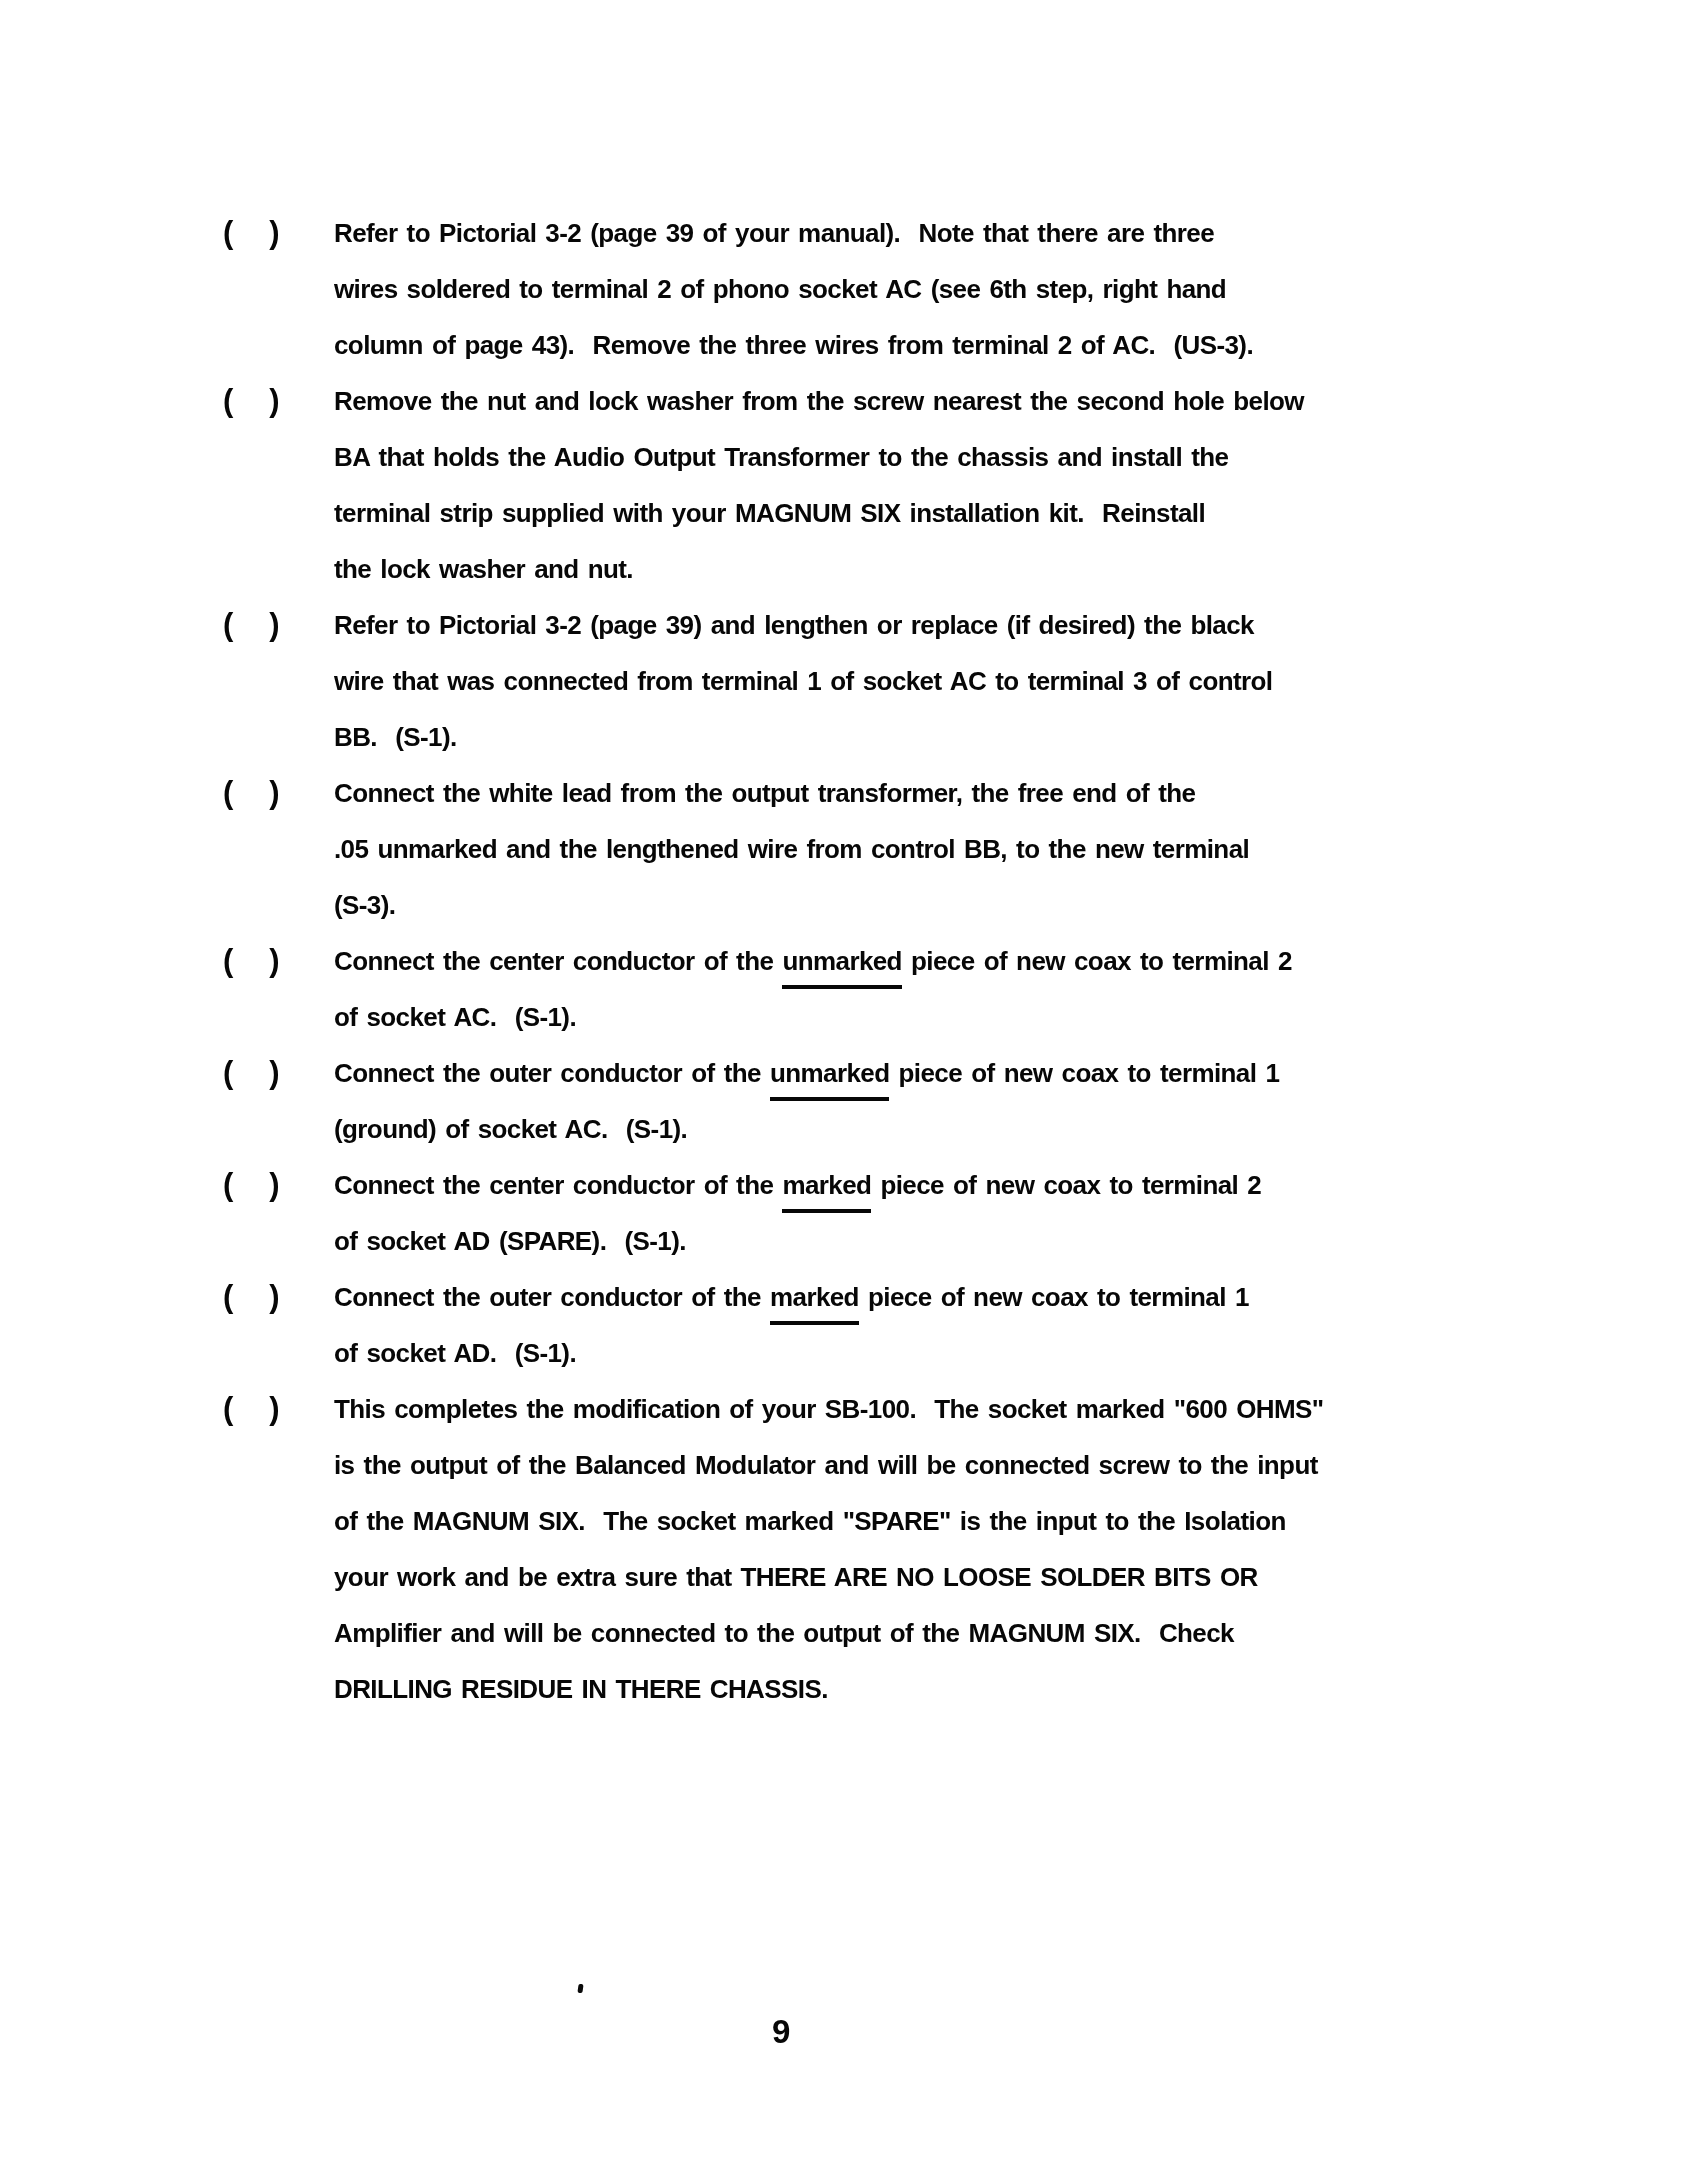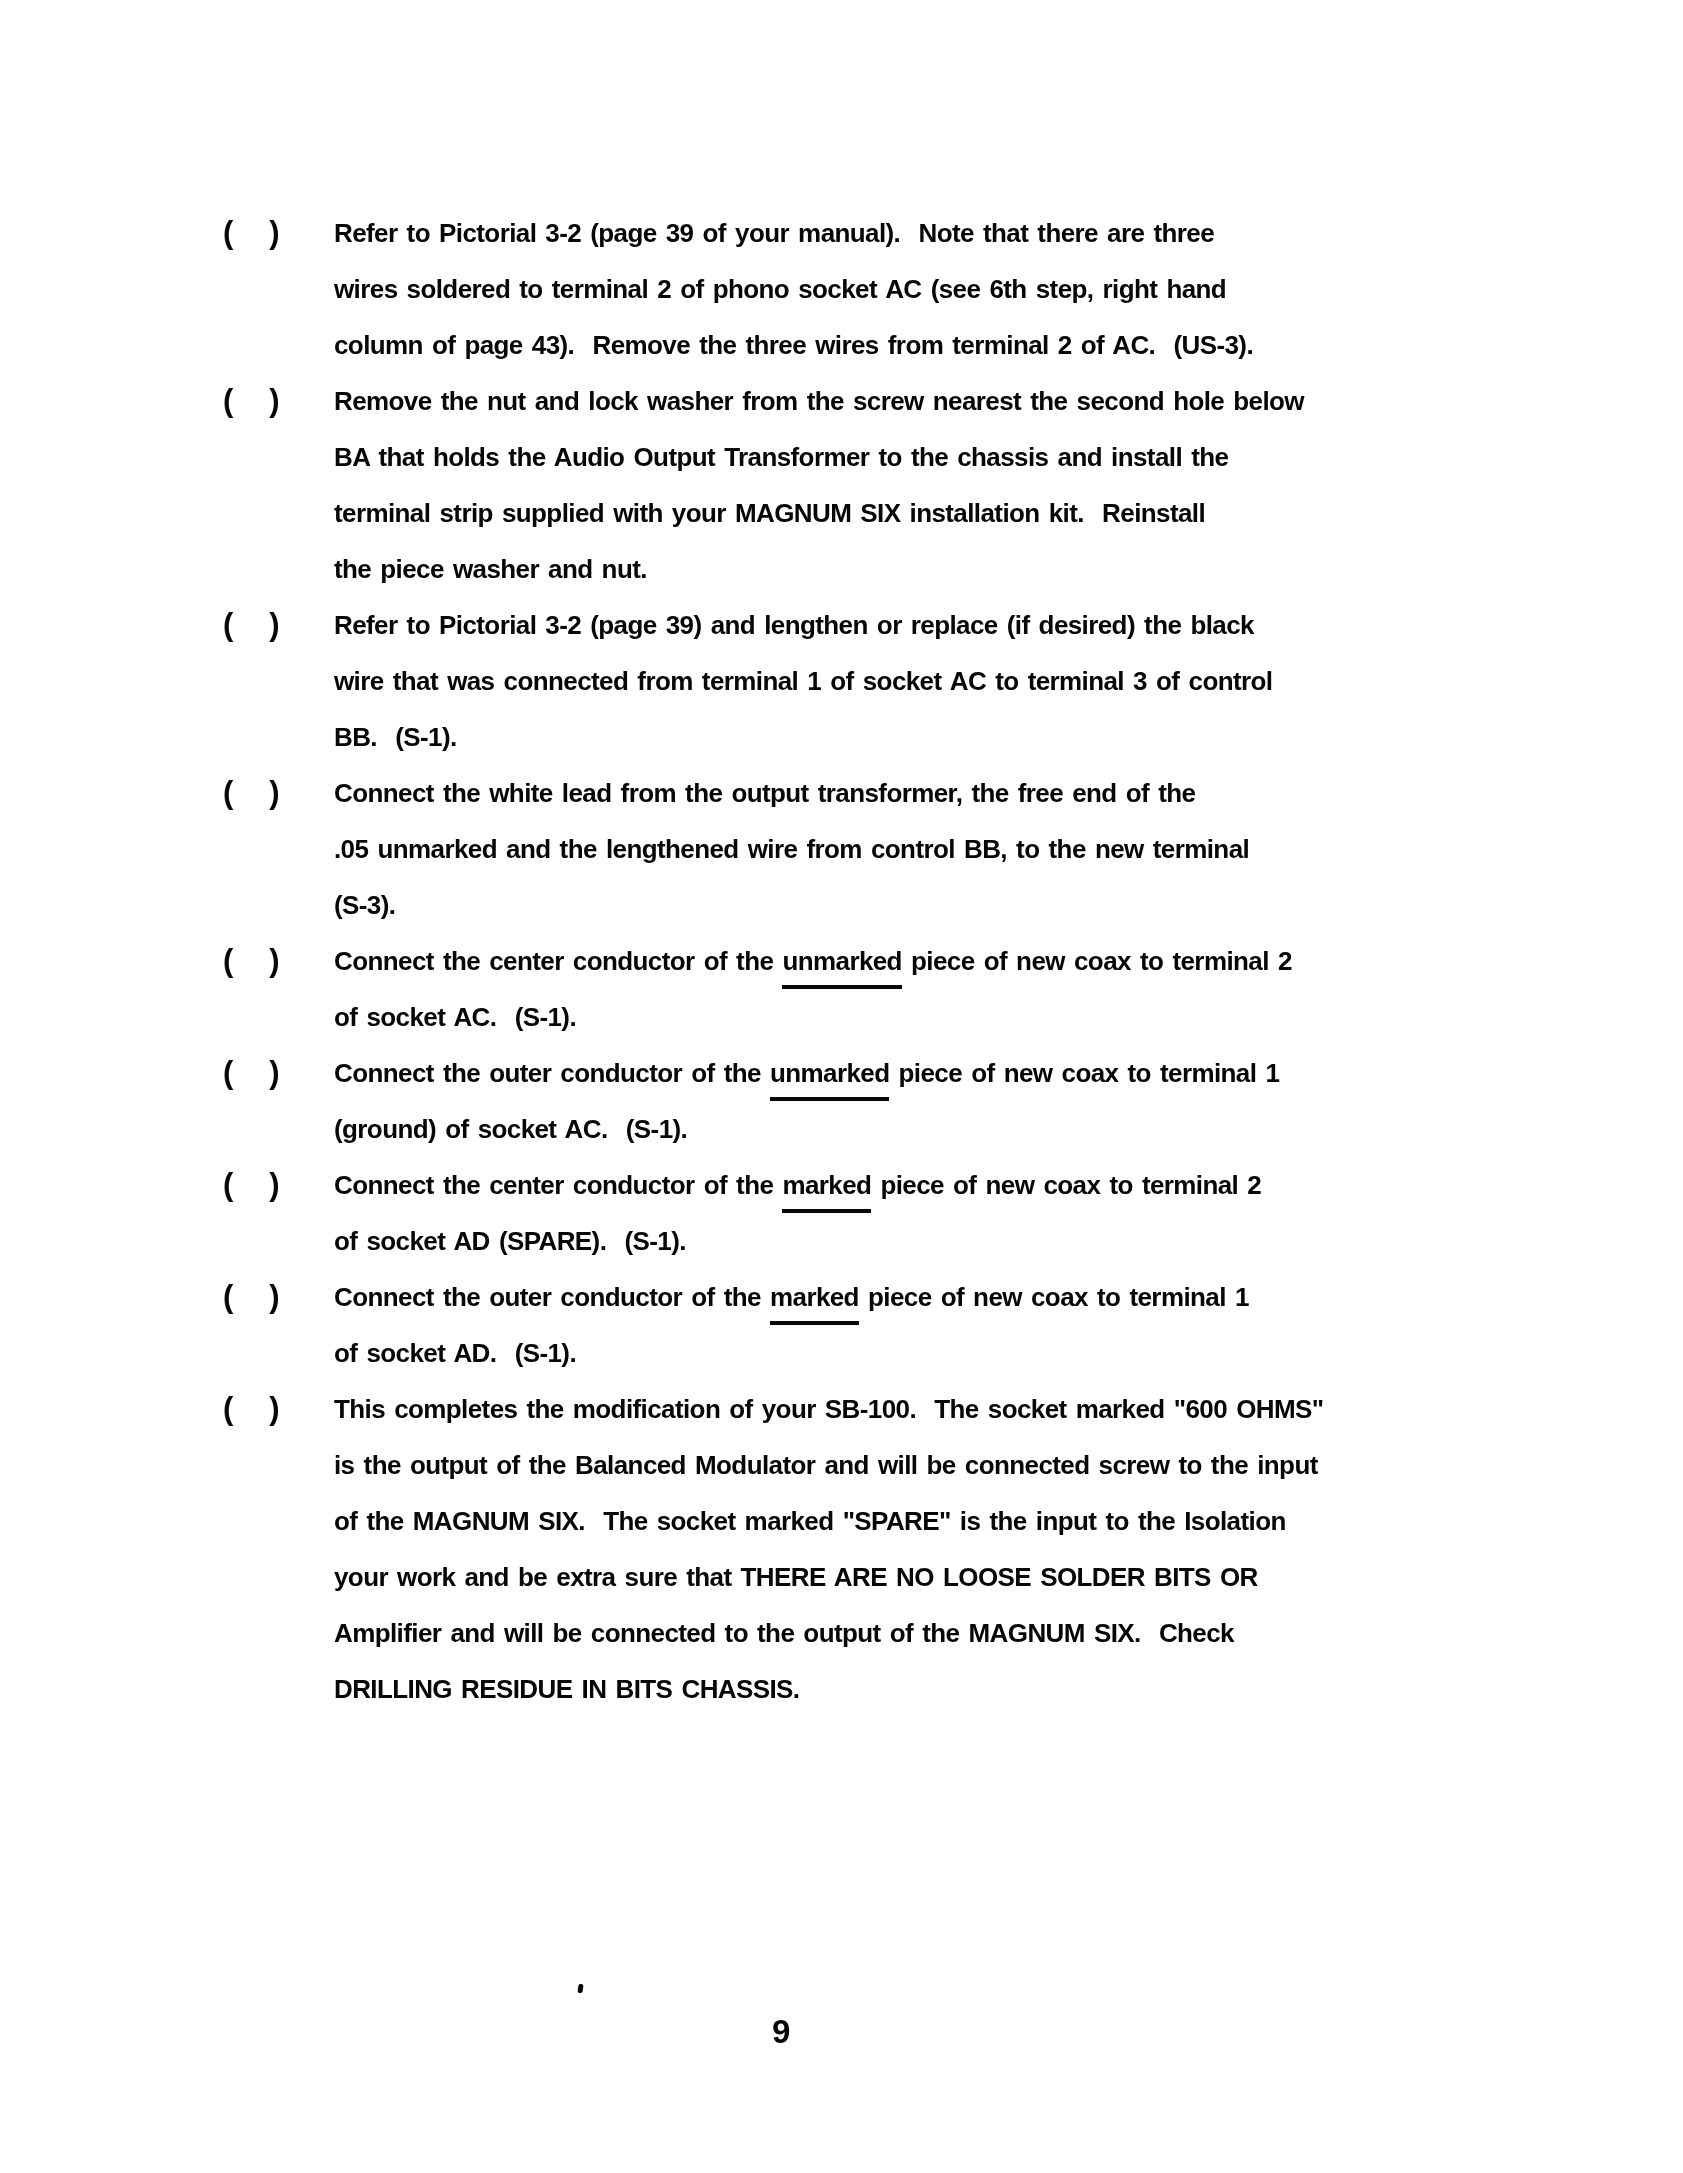--- a/index.html
+++ b/index.html
@@ -91,21 +91,21 @@
       <div class="step">
         <div class="checkbox">
           <span>(</span>
           <span class="paren-gap"></span>
           <span>)</span>
         </div>
         <div class="lines">
           <div class="line"><span>Remove the nut and lock washer from the screw nearest the second hole below</span></div>
           <div class="line"><span>BA that holds the Audio Output Transformer to the chassis and install the</span></div>
           <div class="line"><span>terminal strip supplied with your MAGNUM SIX installation kit.  Reinstall</span></div>
-          <div class="line"><span>the piece washer and nut.</span></div>
+          <div class="line"><span>the lock washer and nut.</span></div>
         </div>
       </div>
       <div class="step">
         <div class="checkbox">
           <span>(</span>
           <span class="paren-gap"></span>
           <span>)</span>
         </div>
         <div class="lines">
           <div class="line"><span>Refer to Pictorial 3-2 (page 39) and lengthen or replace (if desired) the black</span></div>
@@ -174,20 +174,20 @@
           <span>(</span>
           <span class="paren-gap"></span>
           <span>)</span>
         </div>
         <div class="lines">
           <div class="line"><span>This completes the modification of your SB-100.  The socket marked "600 OHMS"</span></div>
           <div class="line"><span>is the output of the Balanced Modulator and will be connected screw to the input</span></div>
           <div class="line"><span>of the MAGNUM SIX.  The socket marked "SPARE" is the input to the Isolation</span></div>
           <div class="line"><span>your work and be extra sure that THERE ARE NO LOOSE SOLDER BITS OR</span></div>
           <div class="line"><span>Amplifier and will be connected to the output of the MAGNUM SIX.  Check</span></div>
-          <div class="line"><span>DRILLING RESIDUE IN BITS CHASSIS.</span></div>
+          <div class="line"><span>DRILLING RESIDUE IN THERE CHASSIS.</span></div>
         </div>
       </div>
     </div>
   <div class="page-number">9</div>
   <div class="speck"></div>
 </div>
 
 
 </body></html>

